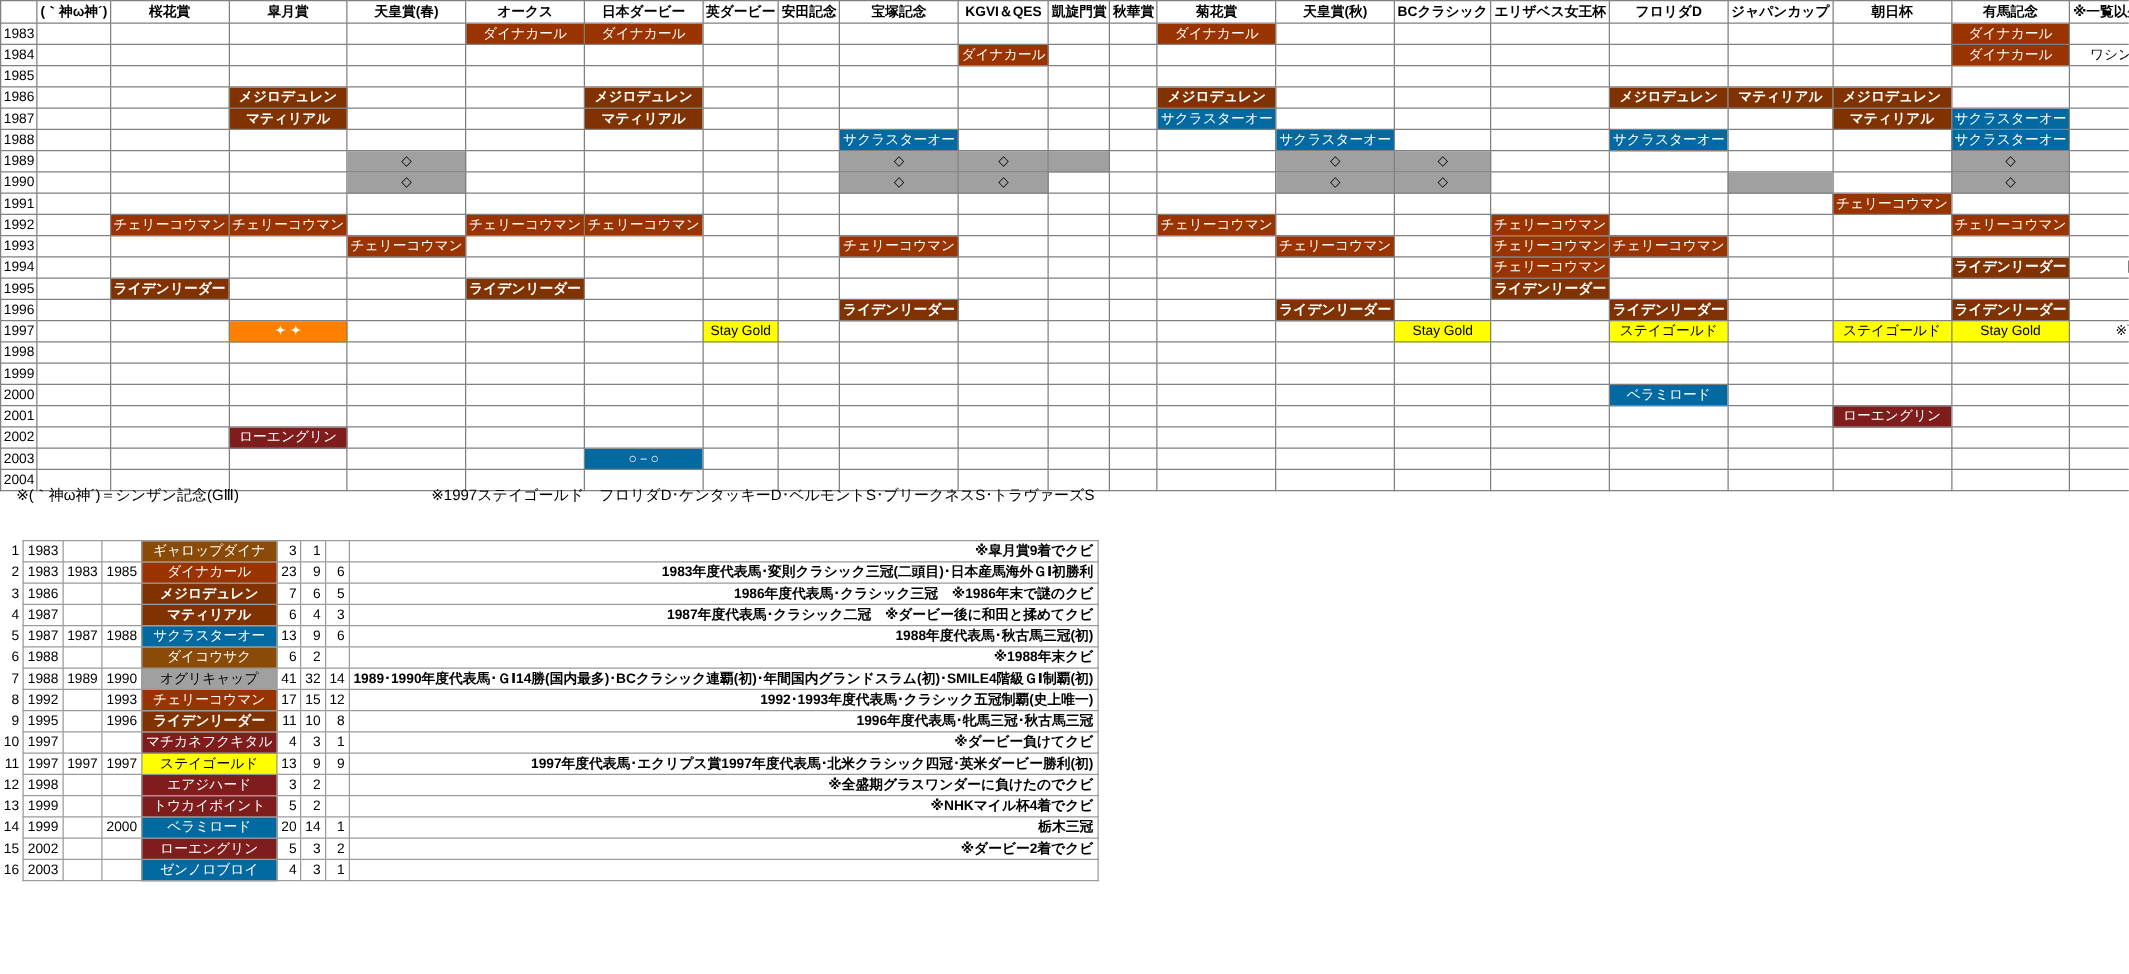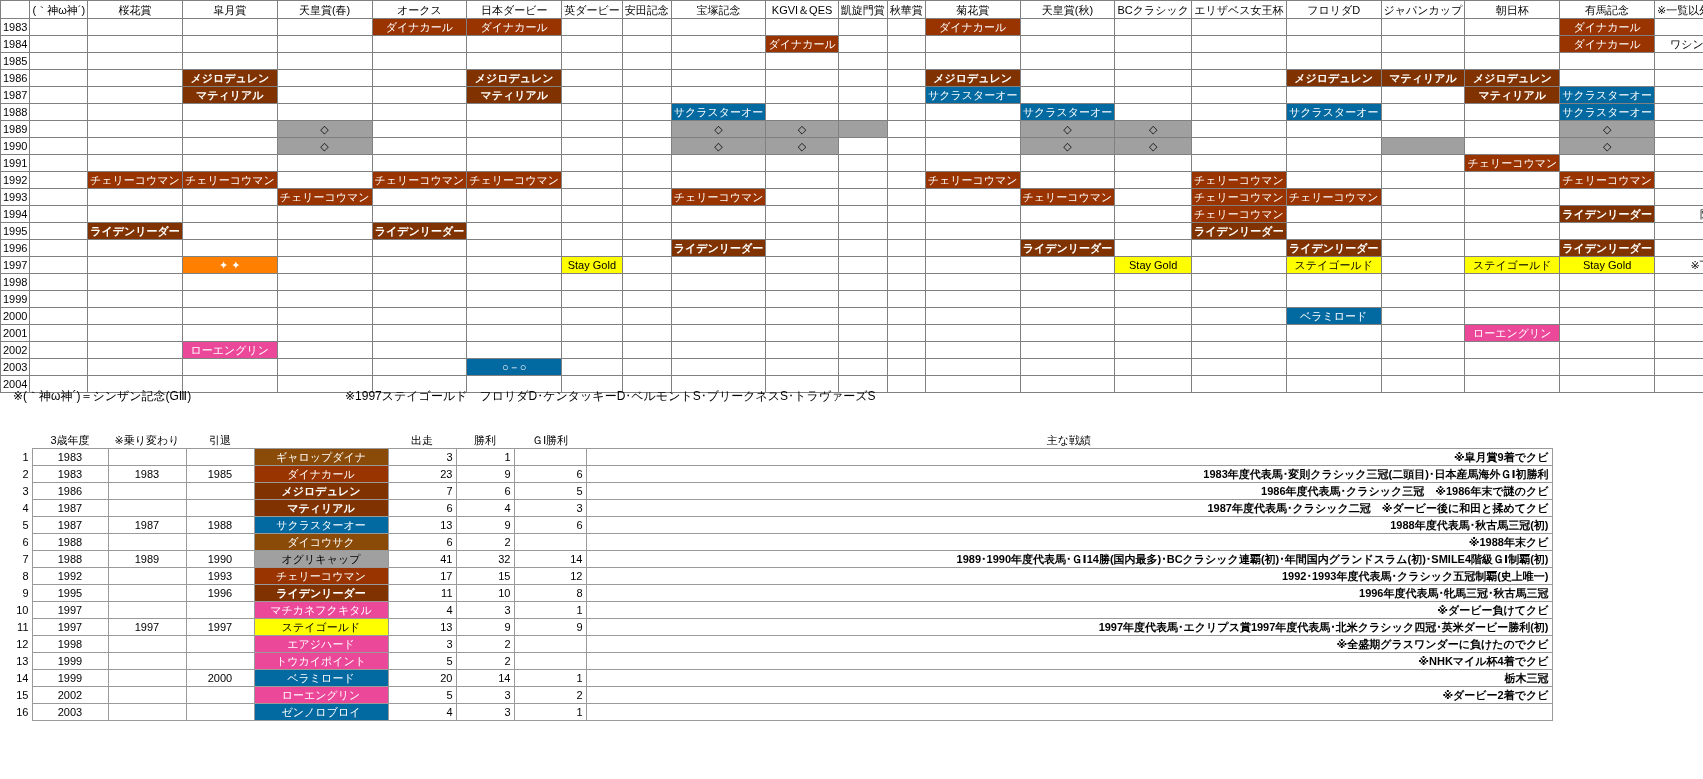--- a/index.html
+++ b/index.html
@@ -1,31 +1,31 @@
 <!DOCTYPE html>
 <html><head>
 <meta charset="utf-8">
 <style>
   html,body{margin:0;padding:0;background:#fff;}
   body{font-family:"Liberation Sans","DejaVu Sans",sans-serif;font-size:11px;color:#000;}
   #page{width:1703px;height:779px;position:relative;overflow:hidden;}
 
   table{border-collapse:collapse;}
   .grid td,.grid th{border:1px solid #808080;height:16px;padding:0 2px;white-space:nowrap;text-align:center;vertical-align:middle;font-size:11px;line-height:14px;}
-  .grid th{font-weight:normal;}
+  .grid th{font-weight:bold;}
   .yearcol{width:36px;text-align:right;padding-right:3px;}
   .hdr{height:18px;}
 
   
   .c-brown{background:#993300;color:#fff;font-size:10px;}
   .c-darkred{background:#803300;color:#fff;font-size:10px;font-weight:bold;}
   .c-gray{background:#a0a0a0;color:#000;}
   .c-black{background:#0369a1;color:#fff;font-size:10px;}
   .c-yellow{background:#ffff00;color:#000;font-size:11px;}
-  .c-orange{background:#ec4899;color:#fff;font-size:10px;margin-top:43px;}
+  .c-orange{background:#7f1d1d;color:#fff;font-size:10px;margin-top:43px;}
   .c-orange2{background:#ff8000;color:#fff;font-size:10px;}
   .c-white{background:#fff;color:#000;}
   .c-tan{background:#8a4b08;color:#fff;font-size:10px;}
   .notewrap td{border:none;height:18px;font-size:12px;text-align:left;}
 
   
   .tbl2 td{border:1px solid #9a9a9a;height:16px;font-size:11px;padding:0 3px;line-height:14px;white-space:nowrap;}
   .tbl2 .hd{border:none;text-align:center;background:#fff;}
   .num{text-align:right;}
   .ctr{text-align:center;}
@@ -600,31 +600,20 @@
         <tr>
       <td style="width:330px;">※(｀神ω神´)＝シンザン記念(GⅢ)</td>
       <td style="width:900px;">※1997ステイゴールド　フロリダD･ケンタッキーD･ベルモントS･ブリークネスS･トラヴァーズS</td>
     </tr>
   </tbody>
     </table>
 
   <table class="tbl2" id="bottom-grid" style="position:absolute;left:0;top:432px;">
       <tbody>
         <tr>
-          <td class="hd" style="width:26px"></td>
-          <td class="hd" style="width:70px">3歳年度</td>
-          <td class="hd" style="width:72px">※乗り変わり</td>
-          <td class="hd" style="width:62px">引退</td>
-          <td class="hd" style="width:128px"></td>
-          <td class="hd" style="width:62px">出走</td>
-          <td class="hd" style="width:52px">勝利</td>
-          <td class="hd" style="width:66px">ＧⅠ勝利</td>
-          <td class="hd" style="width:960px">主な戦績</td>
-        </tr>
-        <tr>
           <td class="num noborder">1</td>
           <td class="ctr">1983</td>
           <td class="ctr"></td>
           <td class="ctr"></td>
           <td class="name c-tan">ギャロップダイナ</td>
           <td class="num">3</td>
           <td class="num">1</td>
           <td class="num"></td>
           <td class="lft">※皐月賞9着でクビ</td>
         </tr>

